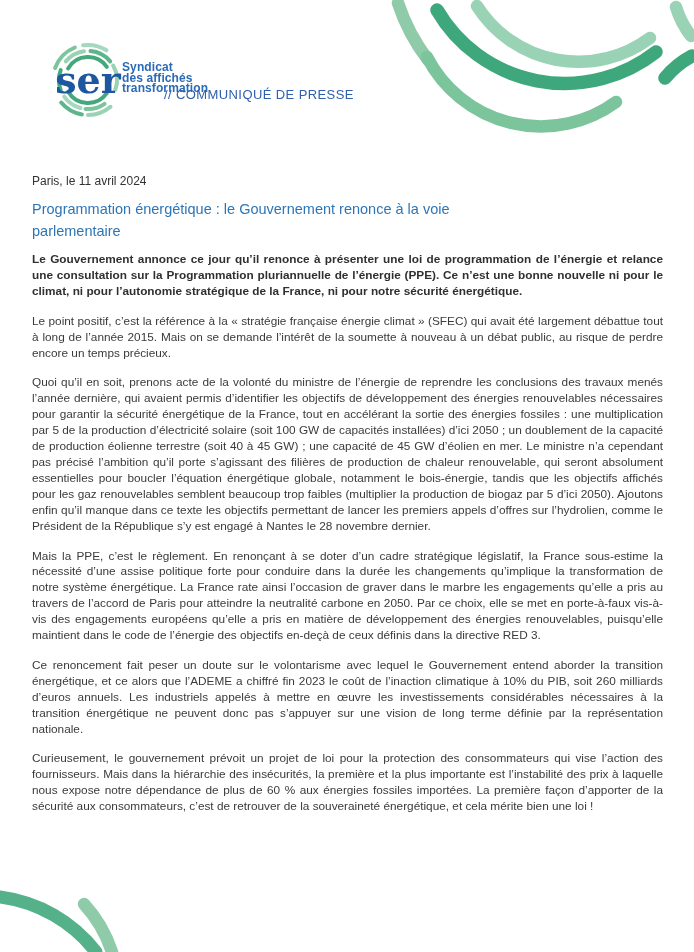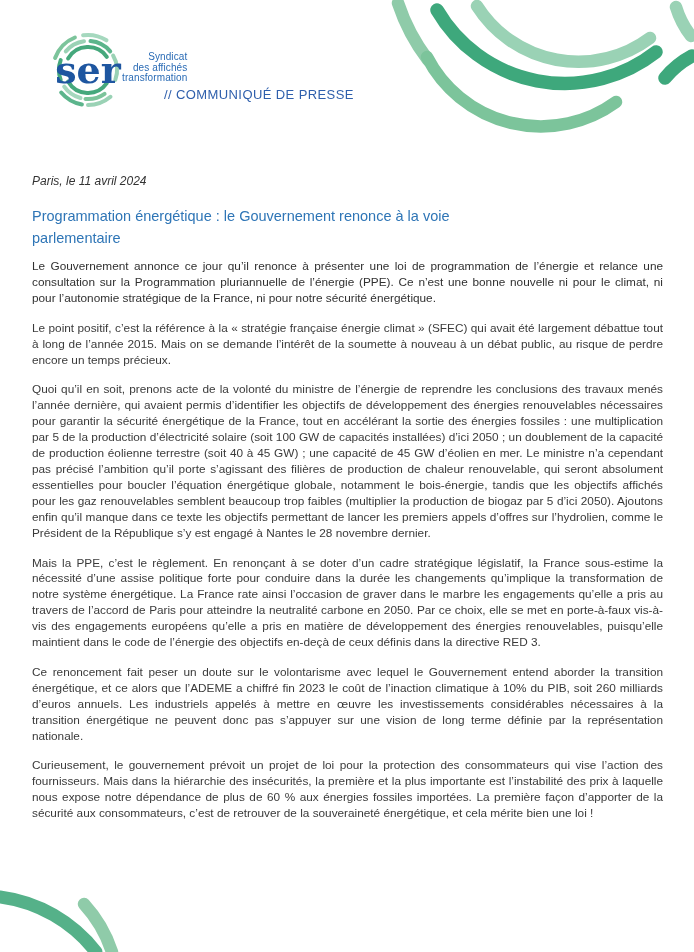--- a/index.html
+++ b/index.html
@@ -13,68 +13,67 @@
   .page {
     position: absolute; inset: 0;
     background: #ffffff;
   }
   svg.deco {
     position: absolute; left: 0; top: 0;
     width: 694px; height: 952px;
     pointer-events: none;
   }
   .logo {
-    position: absolute; left: 28px; top: 26px;
-    width: 190px; height: 90px; text-align: right;
+    position: absolute; left: 28px; top: 36px;
+    width: 190px; height: 90px;
   }
   .logo svg { position: absolute; left: 0; top: 0; }
   .logo-acronym-text {
     font-family: "DejaVu Serif", serif;
     font-weight: bold;
   }
   .logo-tagline {
     position: absolute; left: 94px; top: 26px;
-    font-size: 10px; line-height: 10.5px;
-    font-weight: 400;
+    font-size: 12px; line-height: 10.5px;
+    font-weight: 700;
     color: #2a6bb5;
     letter-spacing: 0.1px;
     white-space: nowrap;
   }
   .kicker {
     position: absolute; left: 164px; top: 87px;
     font-size: 13px; font-weight: 400;
     letter-spacing: 0.4px;
     color: #2e5fac;
     white-space: nowrap;
   }
   .content {
     position: absolute; left: 32px; top: 172px;
     width: 631px;
   }
   .dateline {
     font-size: 12px; line-height: 19px;
     color: #333333;
-    margin: 0 0 14px 0;
-    font-style: italic;
+    margin: 0 0 7px 0;
   }
   .page-title {
     font-size: 14.5px; line-height: 22px;
     font-weight: 400;
     color: #2e75b6;
     max-width: 500px;
     margin: 4px 0 10px 0;
   }
   .body-para {
     font-size: 11.8px; line-height: 15.9px;
     color: #3a3a3a;
     text-align: justify;
     margin: 0 0 14px 0;
   }
   .body-para.lead {
-    font-weight: 400;
+    font-weight: 700;
     color: #303030;
   }
 </style>
 </head>
 <body>
 
 <div class="page">
 
   <svg class="deco" viewBox="0 0 694 952" aria-hidden="true">
     <g fill="none" stroke-linecap="round">

